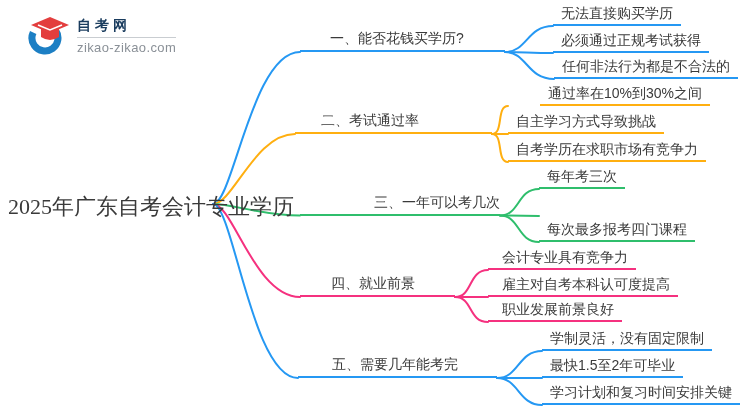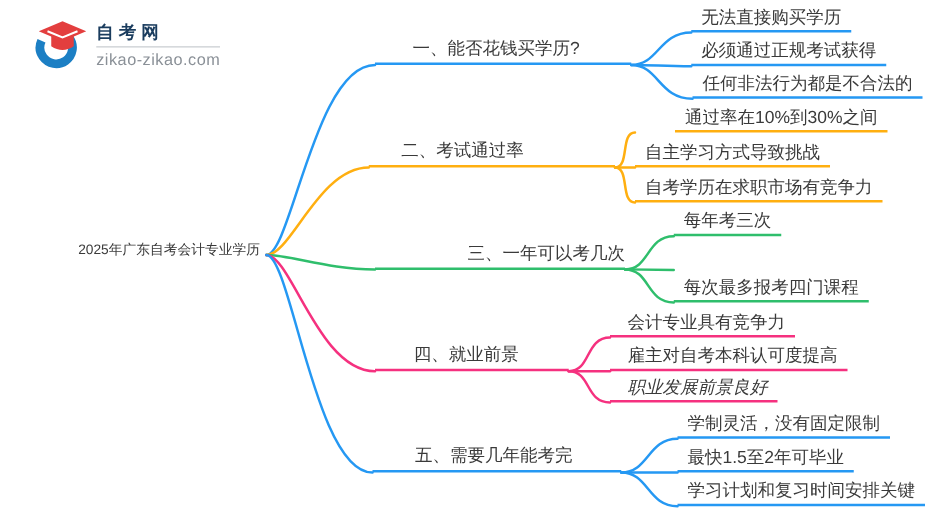--- a/index.html
+++ b/index.html
@@ -12,21 +12,21 @@
   .st-green{stroke:var(--green);} .st-pink{stroke:var(--pink);}
 
   .node{position:absolute;white-space:nowrap;color:var(--text);
         font-size:14px;line-height:21px;box-sizing:border-box;}
   .branch{height:24px;border-bottom:2px solid;}
   .leaf{height:23px;border-bottom:2px solid;padding:0 8px 0 8px;}
   .b-blue{border-color:var(--blue);} .b-orange{border-color:var(--orange);}
   .b-green{border-color:var(--green);text-align:right;} .b-pink{border-color:var(--pink);}
 
   .root-node{position:absolute;left:8px;top:192px;width:200px;text-align:right;
-             font-size:11px;color:var(--text);white-space:nowrap;}
+             font-size:22px;color:var(--text);white-space:nowrap;font-family:Liberation Serif, serif;}
 
   .logo{position:absolute;left:28px;top:16px;display:flex;align-items:center;gap:7px;}
   .logo-title{font-size:14px;font-weight:bold;color:var(--logo_navy);letter-spacing:4px;}
   .logo-divider{height:1px;background:#c9cdd1;margin:2px 0 2px 0;}
   .logo-domain{font-size:13px;color:var(--logo_gray);letter-spacing:.4px;}
 </style>
 </head>
 <body>
 
 <div class="canvas">
@@ -100,21 +100,21 @@
     <span>每年考三次</span></div>
   <div class="node leaf b-green" style="left:539px;top:219px;">
     <span>每次最多报考四门课程</span></div>
 
   <div class="node branch b-pink" style="left:300px;top:273px;width:155px;padding-left:31px;">
     <span>四、就业前景</span></div>
   <div class="node leaf b-pink" style="left:488px;top:247px;padding-left:14px;">
     <span>会计专业具有竞争力</span></div>
   <div class="node leaf b-pink" style="left:488px;top:274px;padding-left:14px;">
     <span>雇主对自考本科认可度提高</span></div>
-  <div class="node leaf b-pink" style="left:488px;top:299px;padding-left:14px;font-style:italic;">
+  <div class="node leaf b-pink" style="left:488px;top:299px;padding-left:14px;">
     <span>职业发展前景良好</span></div>
 
   <div class="node branch b-blue" style="left:298px;top:354px;width:199px;padding-left:34px;">
     <span>五、需要几年能考完</span></div>
   <div class="node leaf b-blue" style="left:542px;top:328px;">
     <span>学制灵活，没有固定限制</span></div>
   <div class="node leaf b-blue" style="left:542px;top:355px;">
     <span>最快1.5至2年可毕业</span></div>
   <div class="node leaf b-blue" style="left:542px;top:382px;">
     <span>学习计划和复习时间安排关键</span></div>

